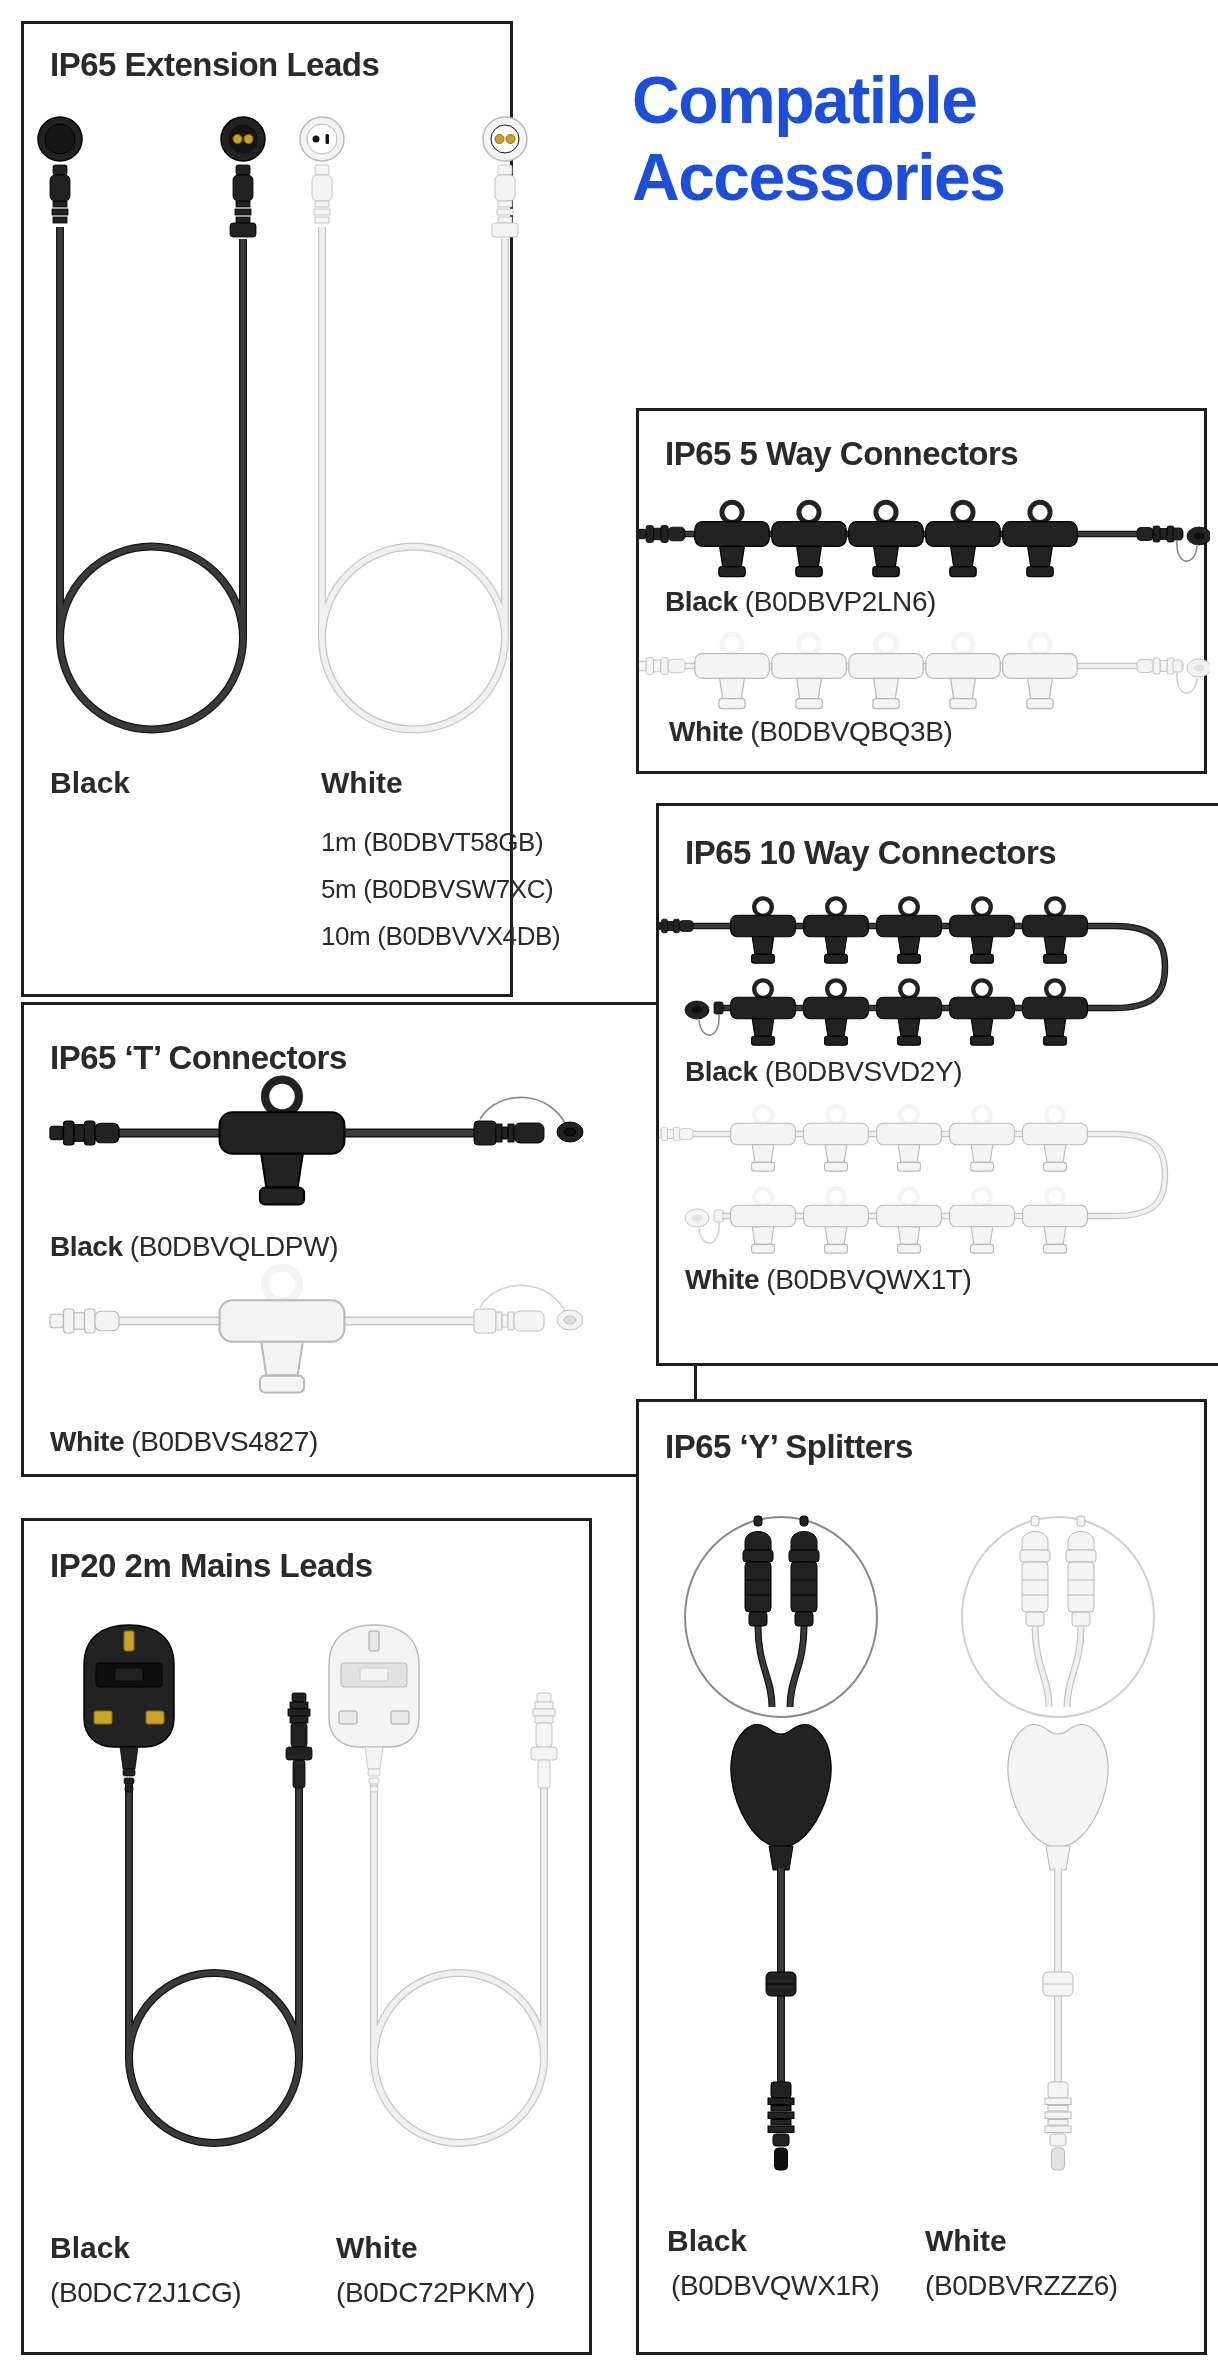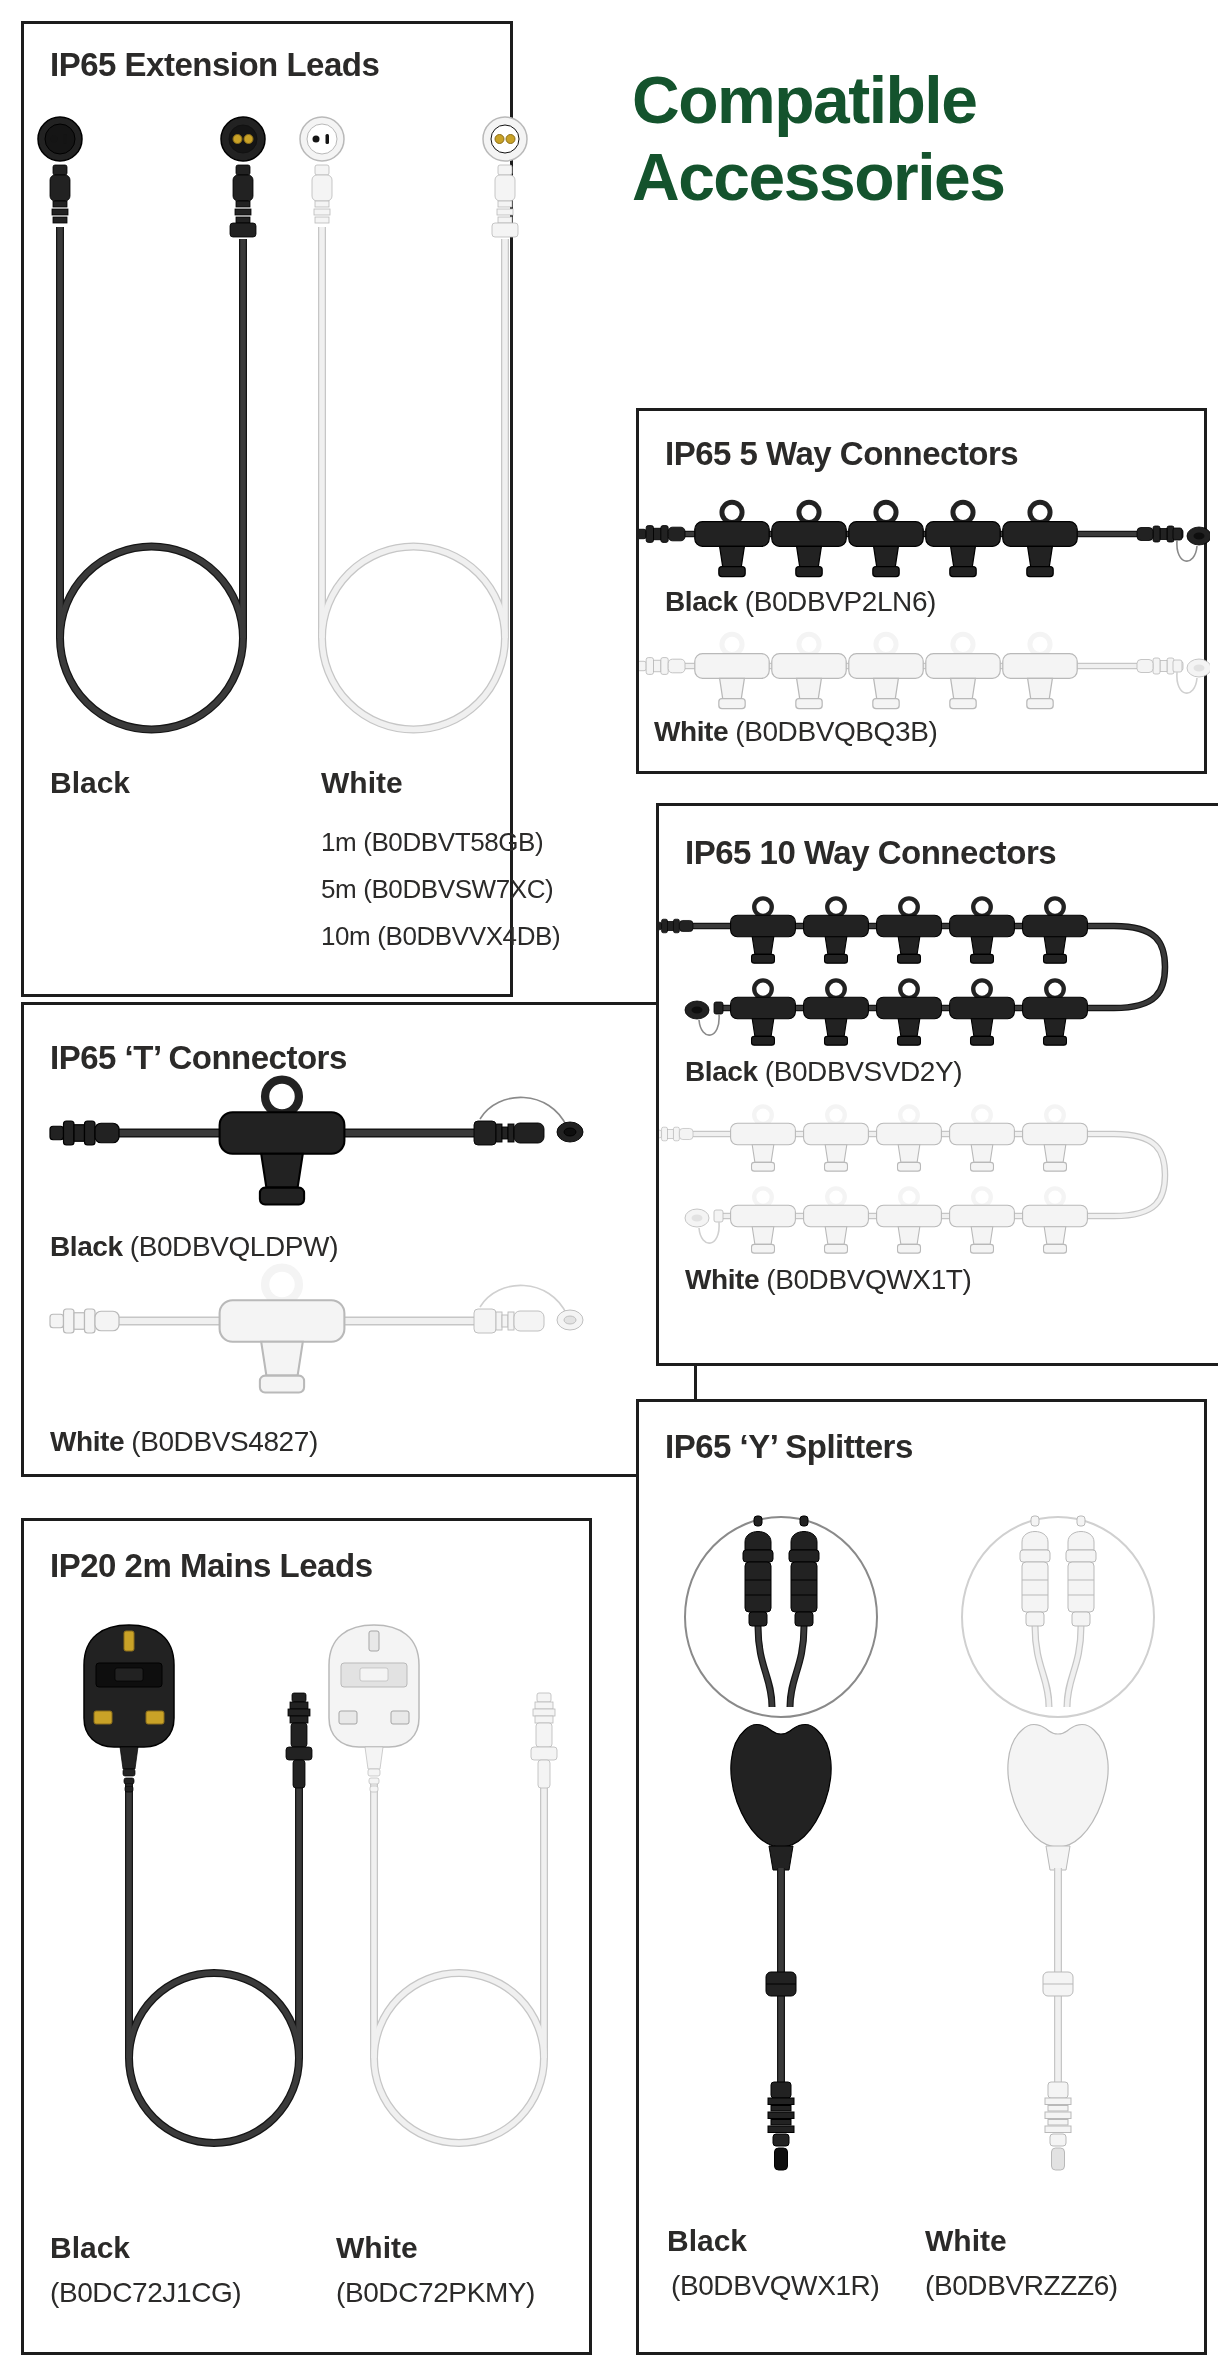--- a/index.html
+++ b/index.html
@@ -6,21 +6,21 @@
   #page{position:relative;width:1218px;height:2362px;background:#fff;
         font-family:"Liberation Sans",sans-serif;color:#2b2a29;overflow:hidden}
   .box{position:absolute;border:3px solid #1d1d1d;box-sizing:border-box;background:#fff}
   .box-title{position:absolute;font-size:33px;font-weight:bold;letter-spacing:-0.5px;white-space:nowrap}
   .color-label{position:absolute;font-size:30px;font-weight:bold;white-space:nowrap}
   .code-line{position:absolute;font-size:28px;white-space:nowrap;letter-spacing:-0.4px}
   .code-line b{font-weight:bold;margin-right:7px}
   .variants{position:absolute;font-size:26px;line-height:47px;letter-spacing:-0.4px;white-space:nowrap}
   .gfx{position:absolute;left:0}
   #main-title{position:absolute;left:632px;top:62px;font-size:66px;font-weight:bold;
-              line-height:1.16;letter-spacing:-1.5px;color:#14532d}
+              line-height:1.16;letter-spacing:-1.5px;color:#1d4ed8}
   .cA{fill:none;stroke:var(--cableA)}
   .cB{fill:none;stroke:var(--cableB)}
   .unit-black{--fill:#222222;--faceInner:#151515;--edge:#000000;--cableA:#151515;--cableB:#3a3a3a;
               --detail:#0e0e0e;--wire:#8a8a8a;--pin:#c9a227;--pinEdge:#8a6d1a}
   .unit-white{--fill:#f4f4f4;--faceInner:#ffffff;--edge:#b9b9b9;--cableA:#c6c6c6;--cableB:#f0f0f0;
               --detail:#e2e2e2;--wire:#d0d0d0;--pin:#e8e8e8;--pinEdge:#a5a5a5}
   .defs-holder{position:absolute;width:0;height:0;overflow:hidden}
 </style>
 </head>
 <body>
@@ -205,21 +205,21 @@
         <use href="#g-end-male" transform="translate(46,40) scale(1.05)"></use>
         <use href="#g-t-drop" transform="translate(93,40) scale(1.55)"></use>
         <use href="#g-t-drop" transform="translate(170,40) scale(1.55)"></use>
         <use href="#g-t-drop" transform="translate(247,40) scale(1.55)"></use>
         <use href="#g-t-drop" transform="translate(324,40) scale(1.55)"></use>
         <use href="#g-t-drop" transform="translate(401,40) scale(1.55)"></use>
         <use href="#g-end-male" transform="translate(498,40) scale(-1,1)"></use>
         <use href="#g-end-cap" transform="translate(534,40)"></use>
       </g>
     </svg>
-    <div class="code-line" style="left:15px;top:305px">
+    <div class="code-line" style="left:30px;top:305px">
       <b>White</b><span>(B0DBVQBQ3B)</span>
     </div>
   </div>
 
   <div class="box" style="left:21px;top:1002px;width:676px;height:475px">
     <div class="box-title" style="left:26px;top:34px">IP65 ‘T’ Connectors</div>
     <svg class="gfx" style="top:66px" width="571" height="140" viewBox="0 0 571 140">
       <g class="unit-black">
         <path class="cA" stroke-width="9" d="M90,62 L452,62"></path>
         <path class="cB" stroke-width="6" d="M90,62 L452,62"></path>

